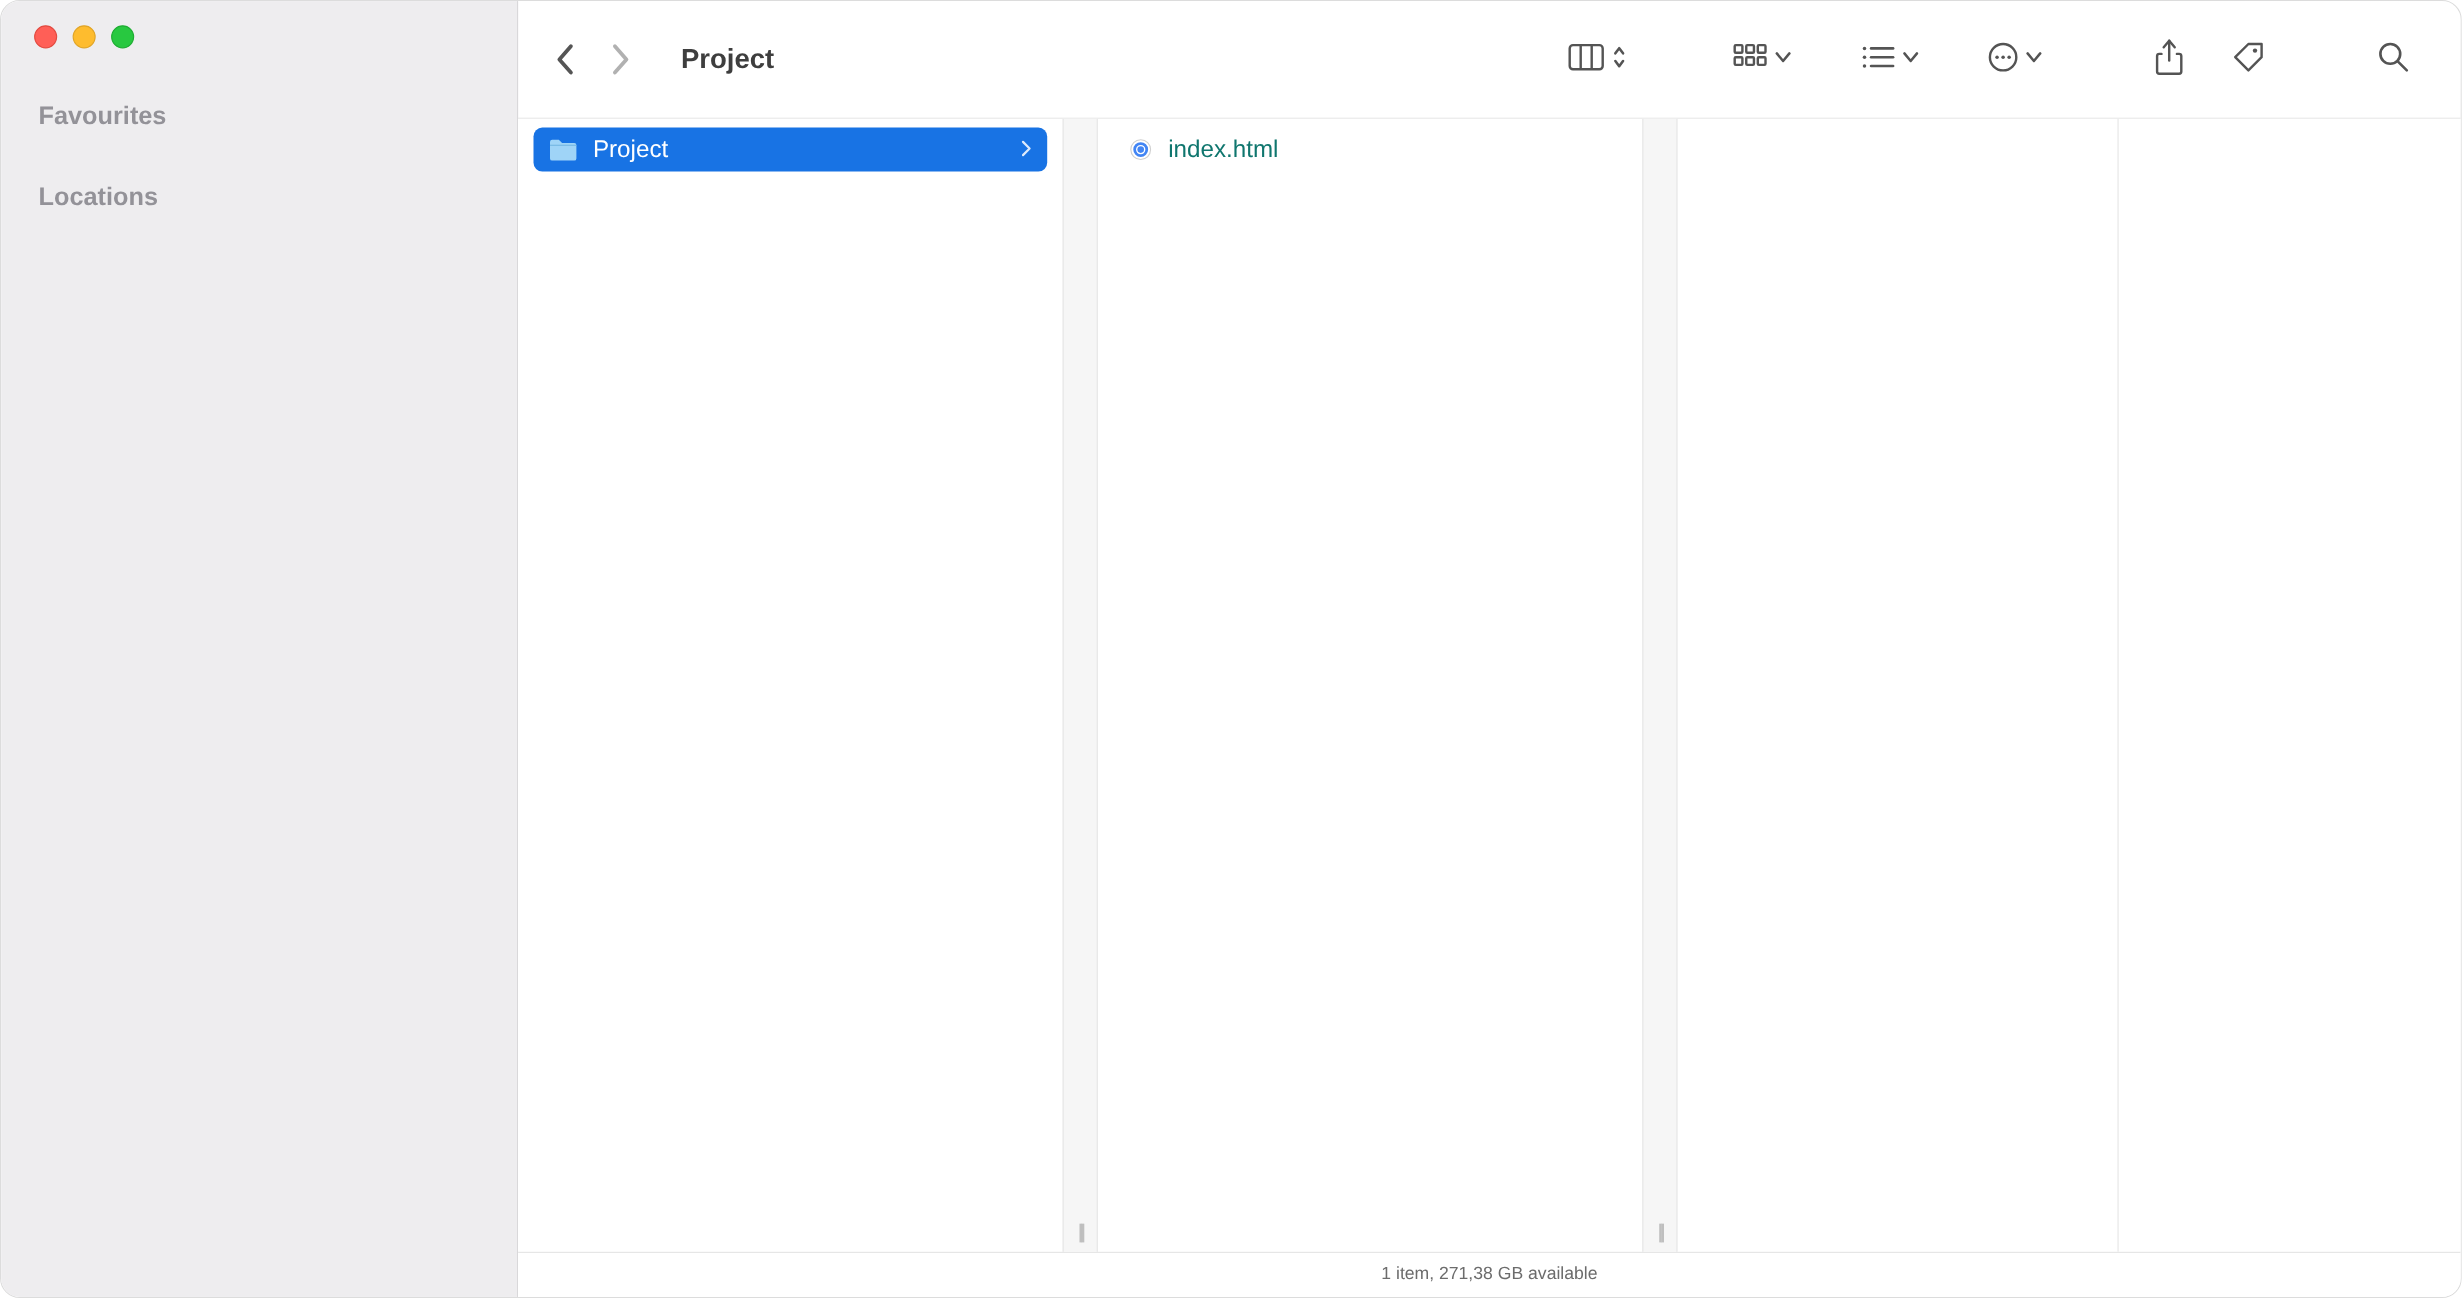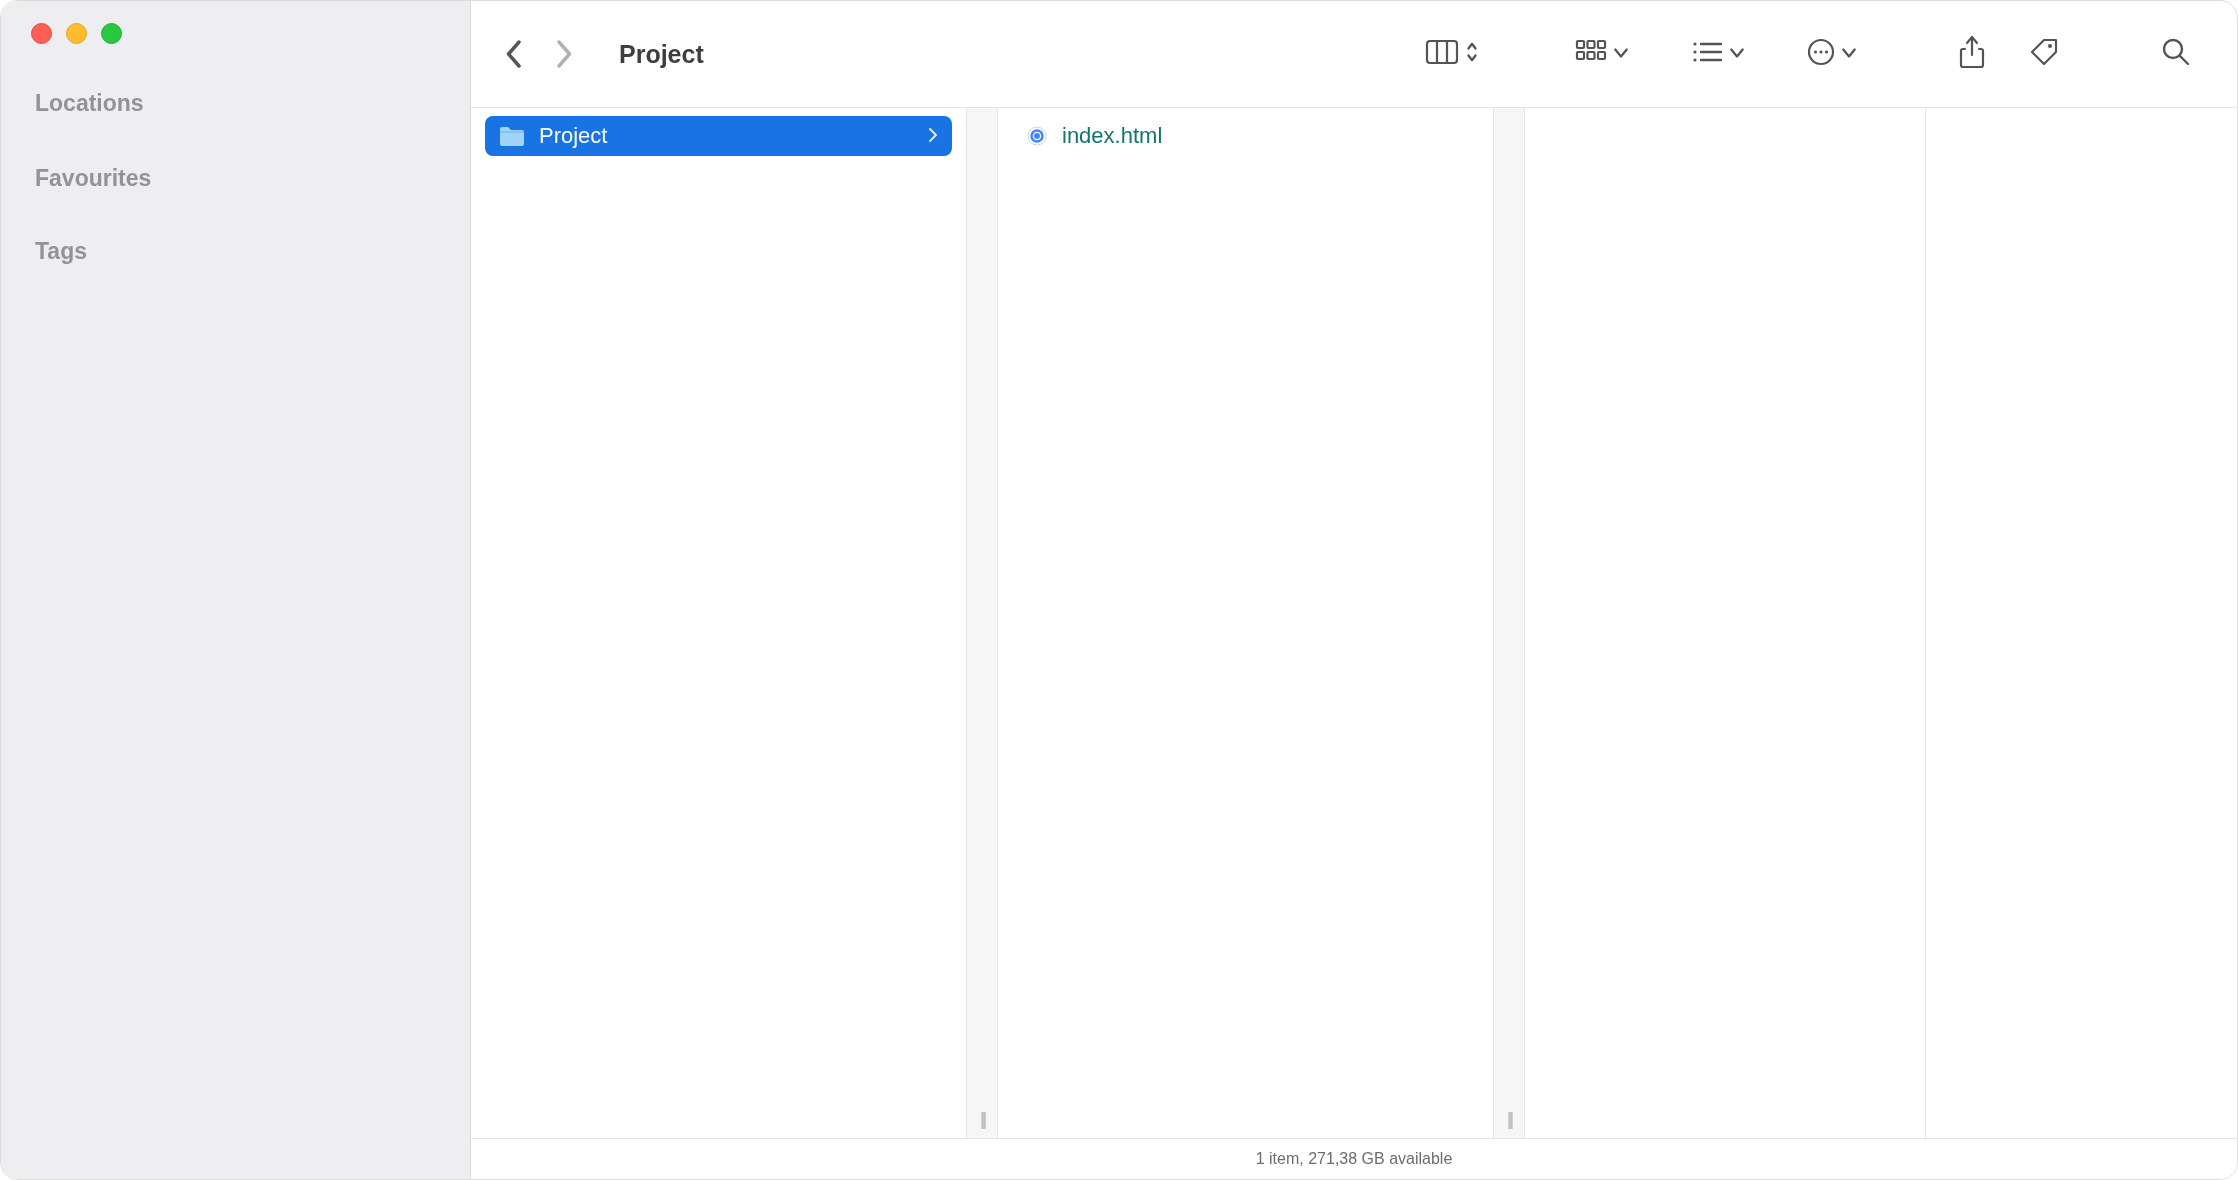--- a/index.html
+++ b/index.html
@@ -101,23 +101,22 @@
 <div class="window">
   <div class="top-area">
 
     <div class="sidebar">
       <div class="traffic">
         <div class="dot red"></div>
         <div class="dot yellow"></div>
         <div class="dot green"></div>
       </div>
       <div class="side-section">
+        <div class="side-heading first">Favourites</div>
         <div class="side-heading">Locations</div>
-        <div class="side-heading first">Favourites</div>
-        <div class="side-heading">Tags</div>
       </div>
     </div>
 
     <div class="content">
 
       <div class="toolbar">
         <div class="nav-arrows">
           <div class="tb-icon">
             <svg width="19" height="30" viewBox="0 0 12 20" stroke="#555" stroke-width="2.3" fill="none" stroke-linecap="round" stroke-linejoin="round">
                 <polyline points="9,2 2,10 9,18"></polyline>

